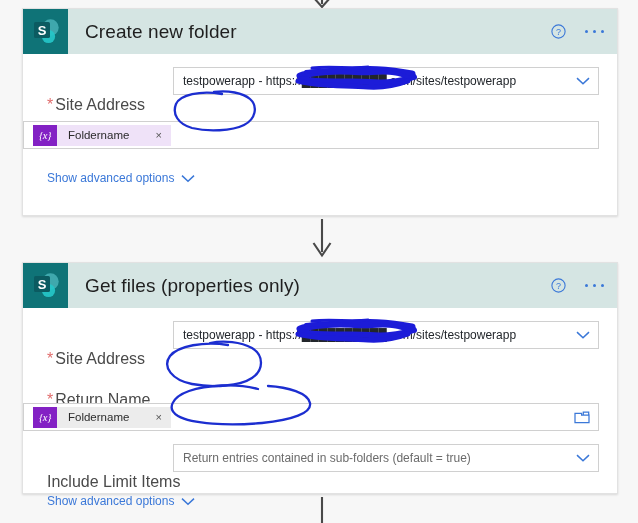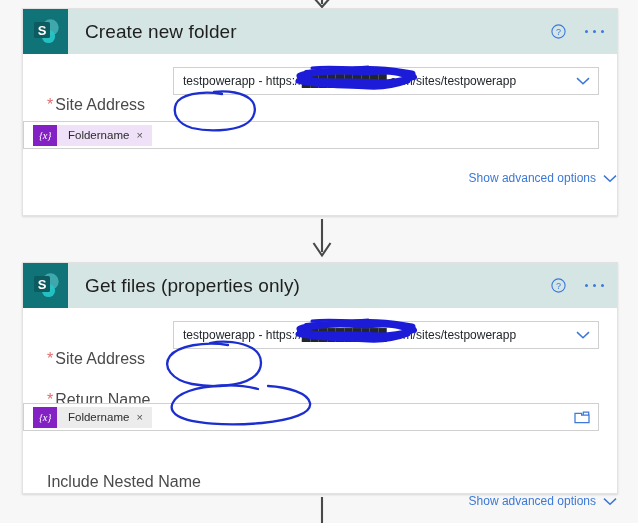--- a/index.html
+++ b/index.html
@@ -139,38 +139,37 @@
     align-items: center;
     justify-content: center;
     font-family: "Liberation Serif", serif;
     letter-spacing: -.3px;
   }
   .token-body {
     height: 21px;
     display: flex;
     align-items: center;
     padding: 0 9px 0 11px;
-    gap: 7px;
+    gap: 26px;
     color: #2b2b2b;
     font-size: 11.5px;
   }
   .token-body .tx { color: #555; font-size: 11px; }
   .token.lav .token-body { background: #efe2f8; }
   .token.grey .token-body { background: #ececec; }
 
   
   .adv {
     display: flex;
     align-items: center;
     gap: 7px;
     padding-left: 24px;
     font-size: 12px;
     color: #3b78d8;
     height: 20px;
-    justify-content: flex-end;
   }
 
   
   .annot {
     position: absolute;
     left: 0; top: 0;
     width: 638px; height: 523px;
     pointer-events: none;
   }
 </style>
@@ -314,21 +313,27 @@
           <svg class="folder-btn" viewBox="0 0 16 14">
             <path d="M1,3.4 L1,12.6 L15,12.6 L15,5.2 L7.6,5.2 L7.6,3.4 Z" fill="none" stroke="#3b78d8" stroke-width="1.25"></path>
             <path d="M9.3,5.0 L9.3,2.2 L14.7,2.2 L14.7,5.0" fill="none" stroke="#3b78d8" stroke-width="1.25"></path>
           </svg>
         </div>
       </div>
 
       <div class="row-spacer"></div>
 
       <div class="row">
-        <div class="row-label"><span>Include Nested Name</span></div>
+        <div class="row-label"><span>Include Limit Items</span></div>
+        <div class="field">
+          <span class="field-text muted">Return entries contained in sub-folders (default = true)</span>
+          <svg class="chev" viewBox="0 0 14 9">
+              <path d="M1,1.6 L7,7.2 L13,1.6" fill="none" stroke="#3b78d8" stroke-width="1.5"></path>
+            </svg>
+        </div>
       </div>
 
       <div style="height:19px"></div>
 
       <div class="adv">
         <span>Show advanced options</span>
         <svg width="14" height="9" viewBox="0 0 14 9">
             <path d="M1,1.6 L7,7.2 L13,1.6" fill="none" stroke="#3b78d8" stroke-width="1.5"></path>
           </svg>
       </div>

